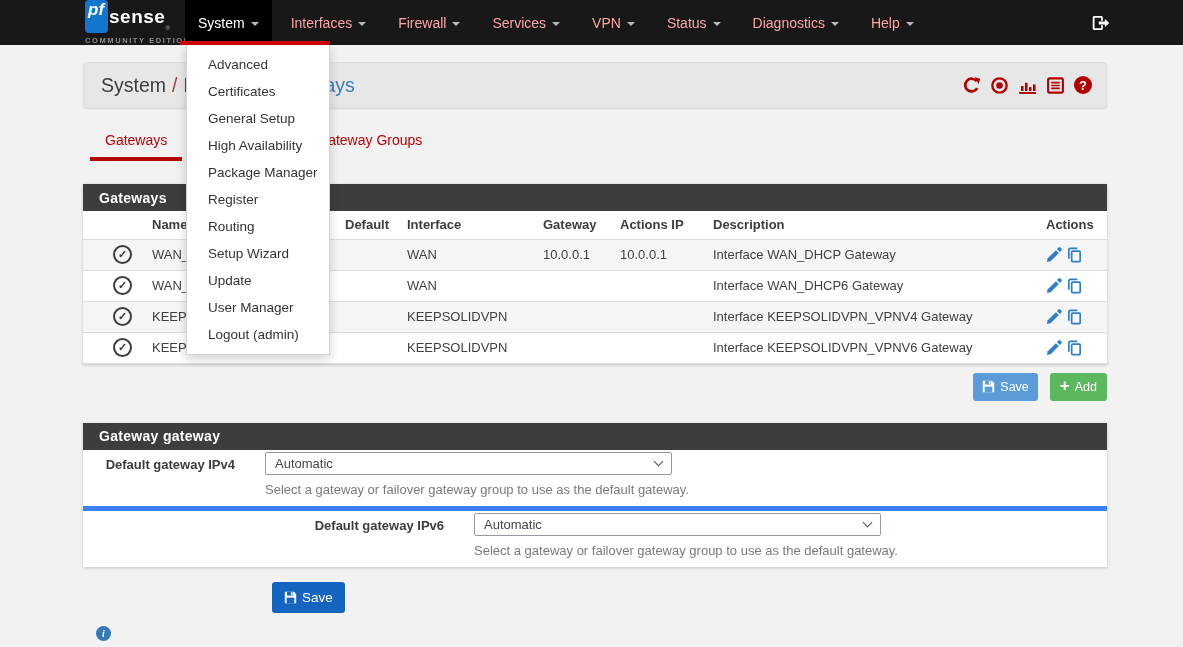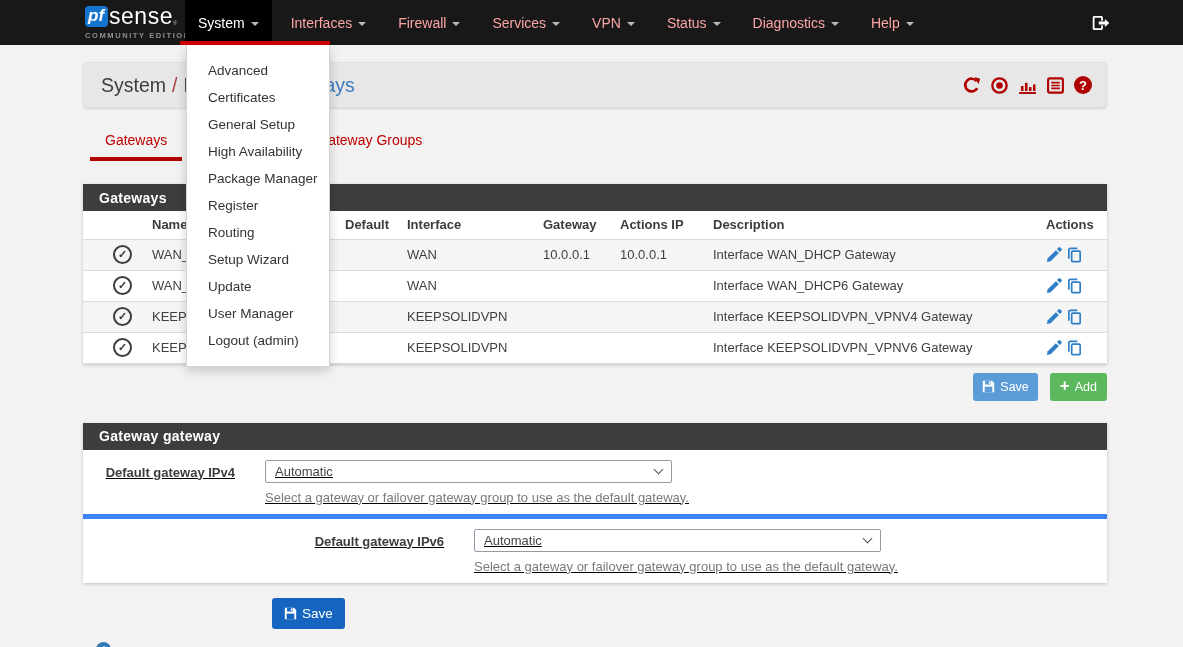--- a/index.html
+++ b/index.html
@@ -17,23 +17,23 @@
     position: relative; z-index: 40;
   }
   .brand {
     margin-left: 85px; width: 97px;
     display: flex; flex-direction: column; justify-content: center;
     cursor: pointer; flex: 0 0 auto;
   }
   .brand-line { display: flex; align-items: center; }
   .logo-pf {
     background: #1475cf; color: #fff; font-style: italic; font-weight: 700;
-    font-size: 17px; padding: 1px 4px 3px 3px; border-radius: 4px; line-height: 1;
-  }
-  .logo-sense { color: #fff; font-weight: 400; font-size: 23px; letter-spacing: .5px; margin-left: 1px; line-height: 1; }
+    font-size: 17px; padding: 1px 4px 15px 3px; border-radius: 4px; line-height: 1;
+  }
+  .logo-sense { color: #fff; font-weight: 700; font-size: 19px; letter-spacing: .5px; margin-left: 1px; line-height: 1; }
   .logo-mark { color: #bbb; font-size: 6px; align-self: flex-end; margin-bottom: 2px; }
   .edition { color: #8f8f8f; font-size: 7.5px; letter-spacing: 1.6px; font-weight: 700; margin-top: 3px; white-space: nowrap; }
 
   .nav { list-style: none; display: flex; align-items: stretch; }
   .nav-item {
     display: flex; align-items: center; padding: 0 13px; margin: 0 3px;
     color: #fca5a5; font-size: 14px; cursor: pointer; white-space: nowrap;
   }
   .nav-item.active { background: #000; color: #fff; }
   .caret {
@@ -47,21 +47,21 @@
   
   .menu-underline {
     position: absolute; left: 180px; top: 41px; width: 150px; height: 4px;
     background: #cc0000; z-index: 60;
   }
 
   
   .dropdown {
     position: absolute; left: 186px; top: 45px; width: 144px; z-index: 55;
     background: #fff; border: 1px solid #d4d4d4; border-top: none;
-    box-shadow: 0 4px 10px rgba(0,0,0,.18); padding: 12px 0;
+    box-shadow: 0 4px 10px rgba(0,0,0,.18); padding: 6px 0;
     list-style: none;
   }
   .dd-item {
     line-height: 27px; padding-left: 21px; font-size: 13.5px; color: #333;
     cursor: pointer; white-space: nowrap;
   }
 
   
   .content { margin-left: 83px; width: 1024px; position: relative; z-index: 10; }
 
@@ -137,21 +137,21 @@
   .btn-info    { --btn-bg: #5b9cd8; background: #5b9cd8; height: 28px; padding: 0 9px; font-size: 12.5px; }
   .btn-success { --btn-bg: #5cb85c; background: #5cb85c; height: 28px; padding: 0 10px; font-size: 12.5px; }
   .btn-primary { --btn-bg: #1565c0; background: #1565c0; height: 31px; padding: 0 12px; font-size: 13.5px; }
   .btn .floppy-cut { fill: var(--btn-bg); }
   .plus-glyph { font-size: 17px; font-weight: 700; line-height: 1; margin-top: -2px; }
 
   .table-actions { margin-top: 9px; display: flex; justify-content: flex-end; gap: 12px; }
 
   
   .panel-defaultgw { margin-top: 22px; }
-  .form-row { display: flex; padding: 10px 0 9px; text-decoration: underline; }
+  .form-row { display: flex; padding: 2px 0 9px; }
   .form-row + .form-row { border-top: 5px solid #3b82f6; justify-content: center; }
   .form-label {
     width: 152px; text-align: right; font-weight: 700; font-size: 13px;
     color: #3c3c3c; padding-top: 5px; flex: 0 0 auto;
   }
   .form-field { margin-left: 30px; }
   .select-wrap {
     width: 407px; height: 23px; background: #fff;
     border: 1px solid #949aa5; border-radius: 2px;
     display: flex; align-items: center; justify-content: space-between;

